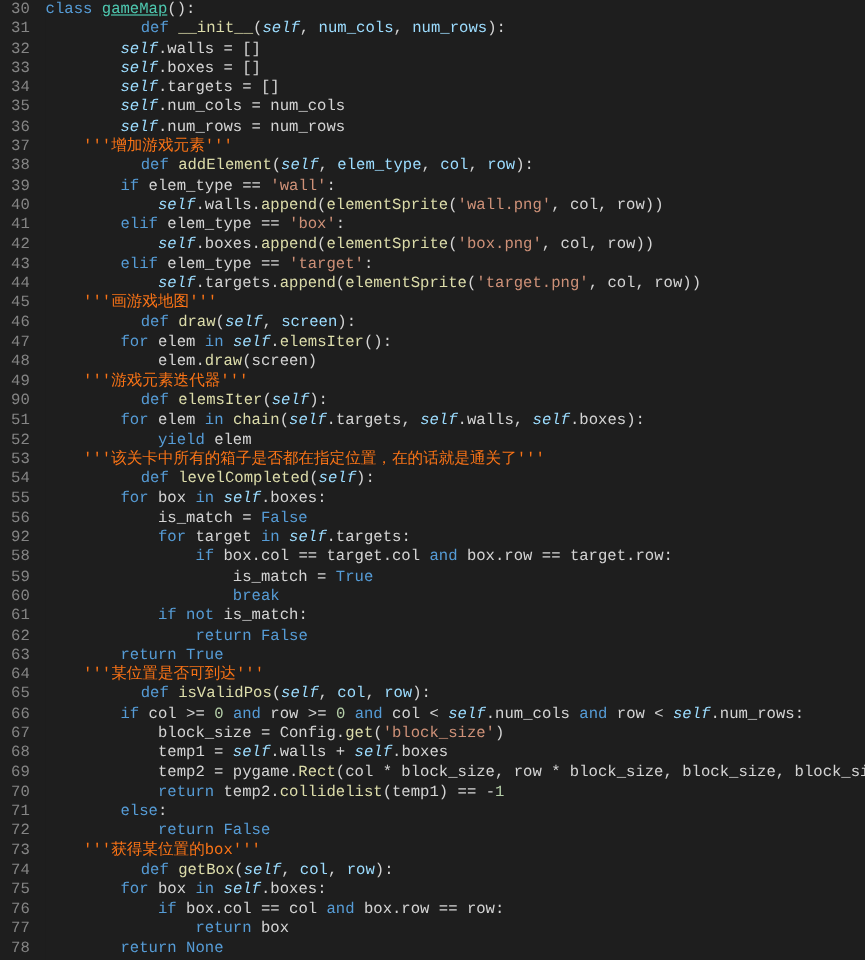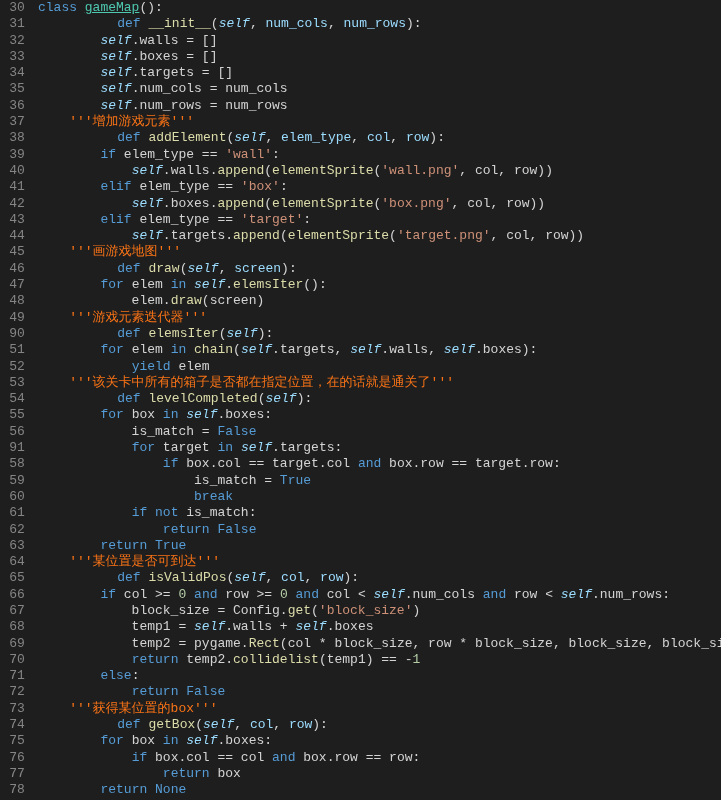--- a/index.html
+++ b/index.html
@@ -71,21 +71,21 @@
       <div class="ln">47</div>
       <div class="ln">48</div>
       <div class="ln">49</div>
       <div class="ln">90</div>
       <div class="ln">51</div>
       <div class="ln">52</div>
       <div class="ln">53</div>
       <div class="ln">54</div>
       <div class="ln">55</div>
       <div class="ln">56</div>
-      <div class="ln">91</div>
+      <div class="ln">92</div>
       <div class="ln">58</div>
       <div class="ln">59</div>
       <div class="ln">60</div>
       <div class="ln">61</div>
       <div class="ln">62</div>
       <div class="ln">63</div>
       <div class="ln">64</div>
       <div class="ln">65</div>
       <div class="ln">66</div>
       <div class="ln">67</div>

